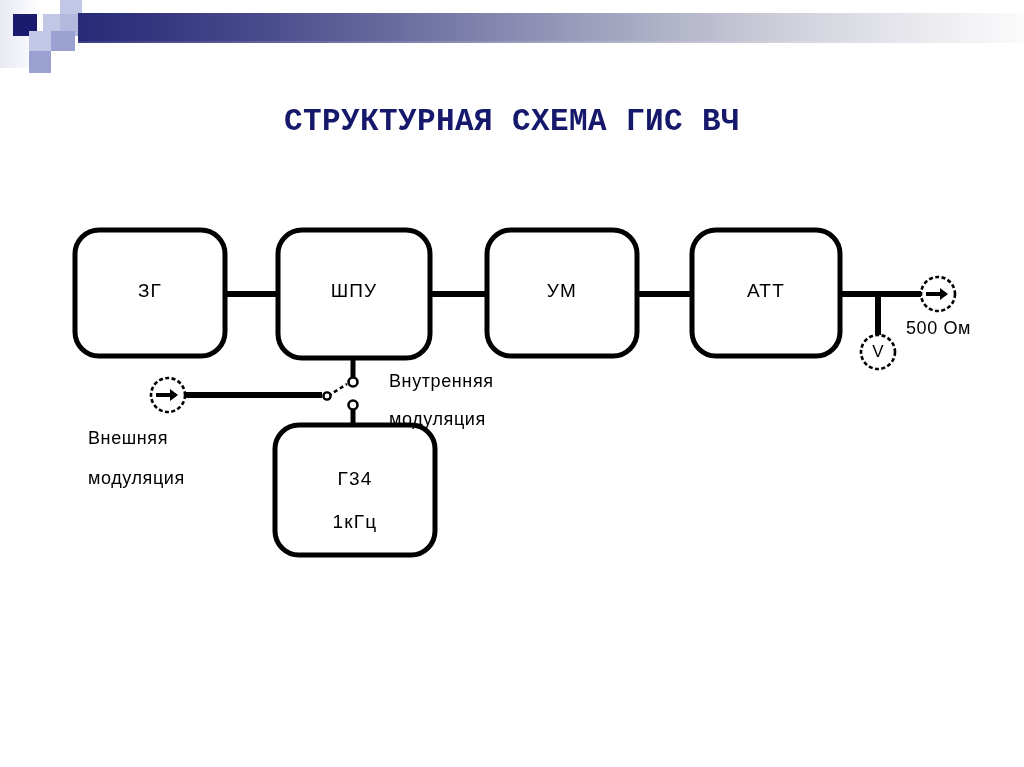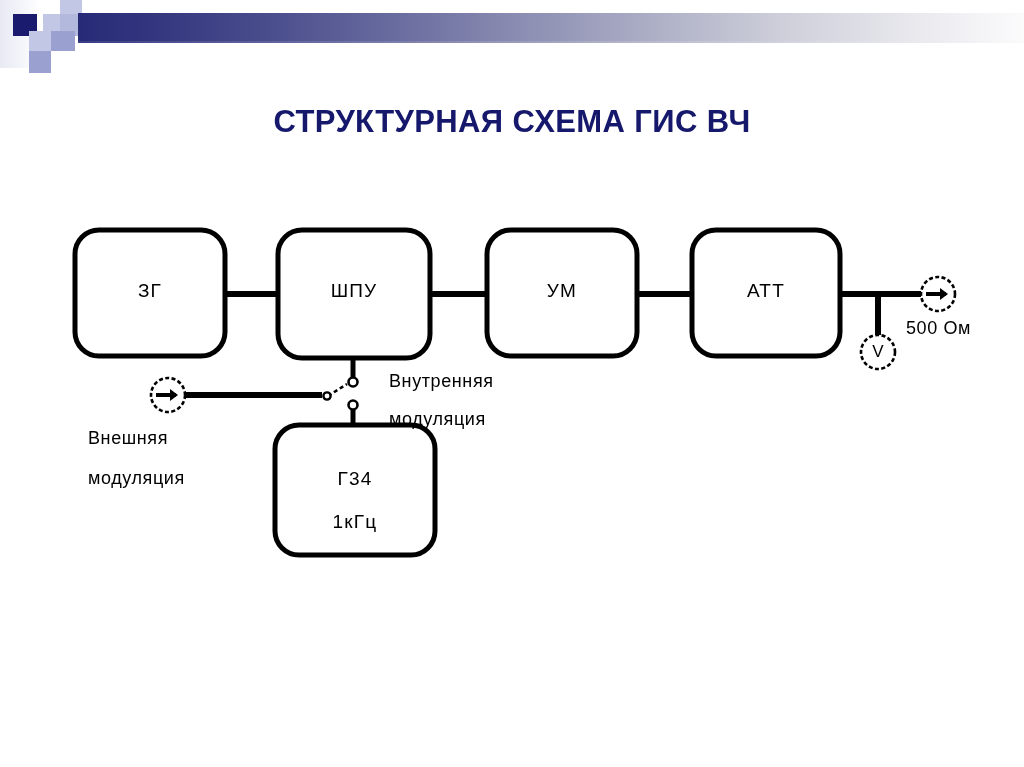--- a/index.html
+++ b/index.html
@@ -79,21 +79,21 @@
         #fafafb 100%);
   }
 
   
   #page-title {
     position: absolute;
     left: 0;
     top: 104px;
     width: 1024px;
     text-align: center;
-    font-family: Liberation Sans, sans-serif;
+    font-family: Liberation Mono, monospace;
     font-weight: bold;
     font-size: 31px;
     letter-spacing: 0.4px;
     color: #15186b;
     white-space: nowrap;
   }
 
   
   #diagram-canvas {
     position: absolute;

